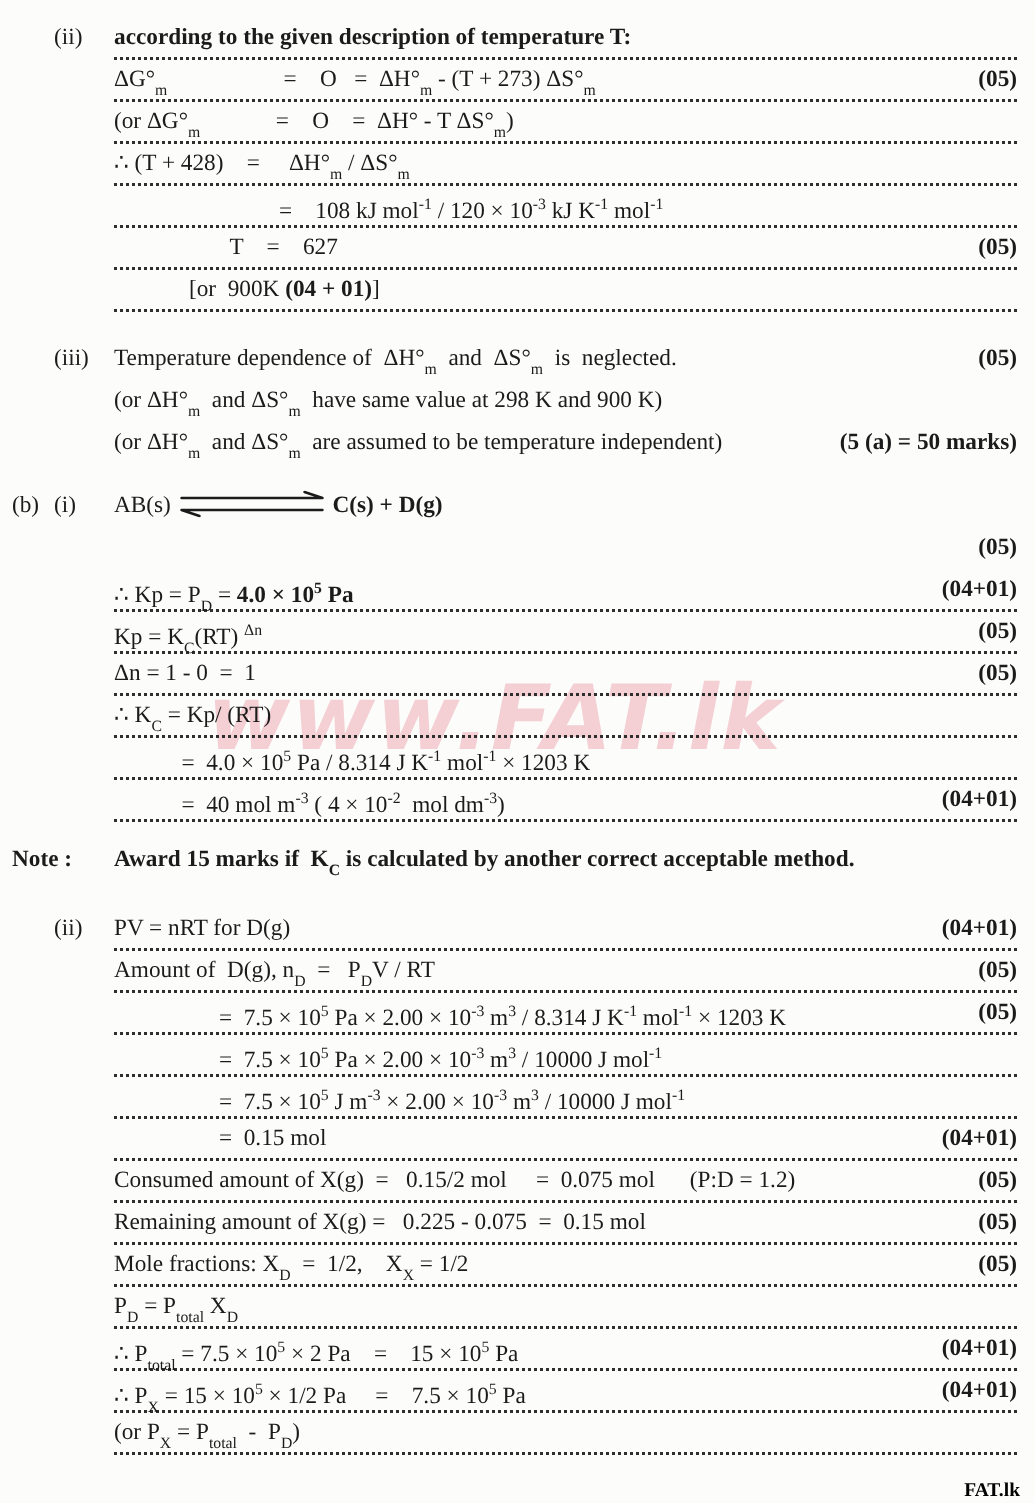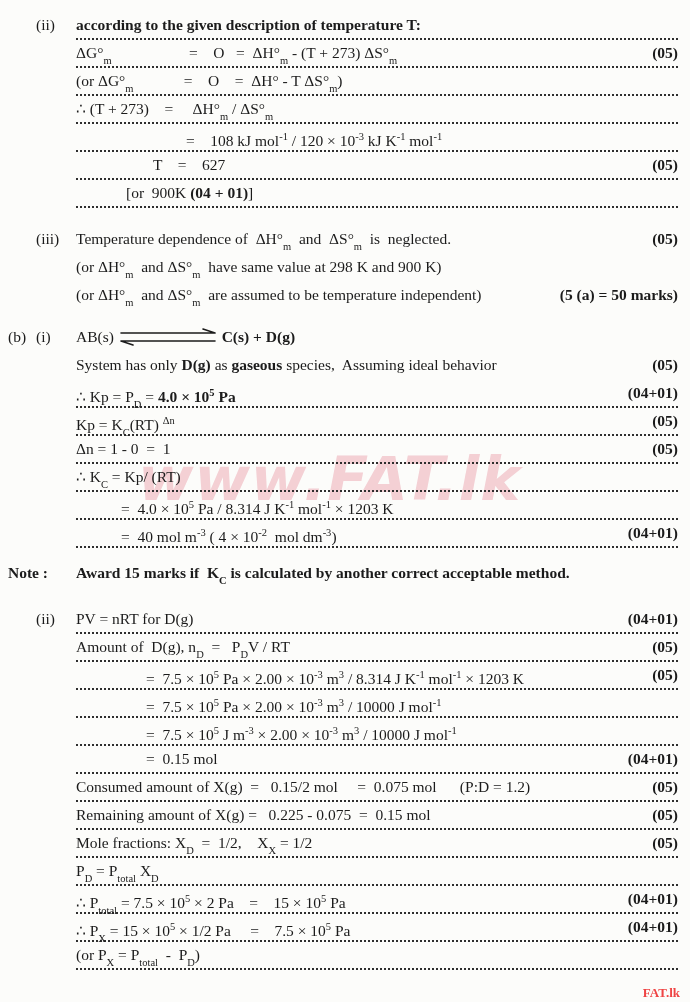--- a/index.html
+++ b/index.html
@@ -27,21 +27,21 @@
   .seg-eq{display:inline-block;}
   .seg-eq svg{vertical-align:-4px;}
   .watermark-center{
     position:absolute;left:138px;top:444px;z-index:1;pointer-events:none;
     font-family:"DejaVu Sans",sans-serif;font-weight:bold;
     font-size:60px;letter-spacing:1px;color:rgba(222,82,104,0.26);font-style:italic;
   }
   .watermark-corner{
     position:absolute;right:10px;bottom:1px;z-index:3;
     font-family:"Liberation Serif",serif;font-weight:bold;
-    font-size:13px;color:#ef4444;
+    font-size:13px;color:#000000;
   }
 </style>
 </head>
 <body>
 
 <div class="page">
   <div class="watermark-center">www.FAT.lk</div>
   <div class="rows">
       <div class="row">
         <div class="lblcell">
@@ -60,21 +60,21 @@
       </div>
       <div class="row">
         <div class="lblcell"></div>
         <div class="body dotted">
           <div class="content"><span class="seg">(or ΔG°</span><span class="seg seg-sub">m</span><span class="seg">             =    O    =  ΔH° - T ΔS°</span><span class="seg seg-sub">m</span><span class="seg">)</span></div>
         </div>
       </div>
       <div class="row">
         <div class="lblcell"></div>
         <div class="body dotted">
-          <div class="content"><span class="seg">∴ (T + 273)    =     ΔH°</span><span class="seg seg-sub">m</span><span class="seg"> / ΔS°</span><span class="seg seg-sub">m</span></div>
+          <div class="content"><span class="seg">∴ (T + 428)    =     ΔH°</span><span class="seg seg-sub">m</span><span class="seg"> / ΔS°</span><span class="seg seg-sub">m</span></div>
         </div>
       </div>
       <div class="row">
         <div class="lblcell"></div>
         <div class="body dotted">
           <div class="content" style="padding-left: 110px;"><span class="seg">=    108 kJ mol</span><span class="seg seg-sup">-1</span><span class="seg"> / 120 × 10</span><span class="seg seg-sup">-3</span><span class="seg"> kJ K</span><span class="seg seg-sup">-1</span><span class="seg"> mol</span><span class="seg seg-sup">-1</span></div>
         </div>
       </div>
       <div class="row">
         <div class="lblcell"></div>
@@ -119,21 +119,20 @@
         <div class="body">
           <div class="content"><span class="seg">AB(s) </span><span class="seg seg-eq"><svg width="100" height="18" viewBox="0 0 100 18" fill="none" stroke="#1b1b1b" stroke-width="1.6" stroke-linecap="round">
                 <path d="M3 5 H97 M97 5 L85 1"></path>
                 <path d="M97 13 H3 M3 13 L15 17"></path>
               </svg></span><span class="seg"> </span><span class="seg seg-b">C(s) + D(g)</span></div>
         </div>
       </div>
       <div class="row">
         <div class="lblcell"></div>
         <div class="body">
-          <div class="content"><span class="seg">System has only </span><span class="seg seg-b">D(g)</span><span class="seg"> as </span><span class="seg seg-b">gaseous</span><span class="seg"> species,  Assuming ideal behavior</span></div>
           <div class="marks">(05)</div>
         </div>
       </div>
       <div class="row">
         <div class="lblcell"></div>
         <div class="body dotted">
           <div class="content"><span class="seg">∴ Kp = P</span><span class="seg seg-sub">D</span><span class="seg"> = </span><span class="seg seg-b">4.0 × 10</span><span class="seg seg-bsup">5</span><span class="seg seg-b"> Pa</span></div>
           <div class="marks">(04+01)</div>
         </div>
       </div>

